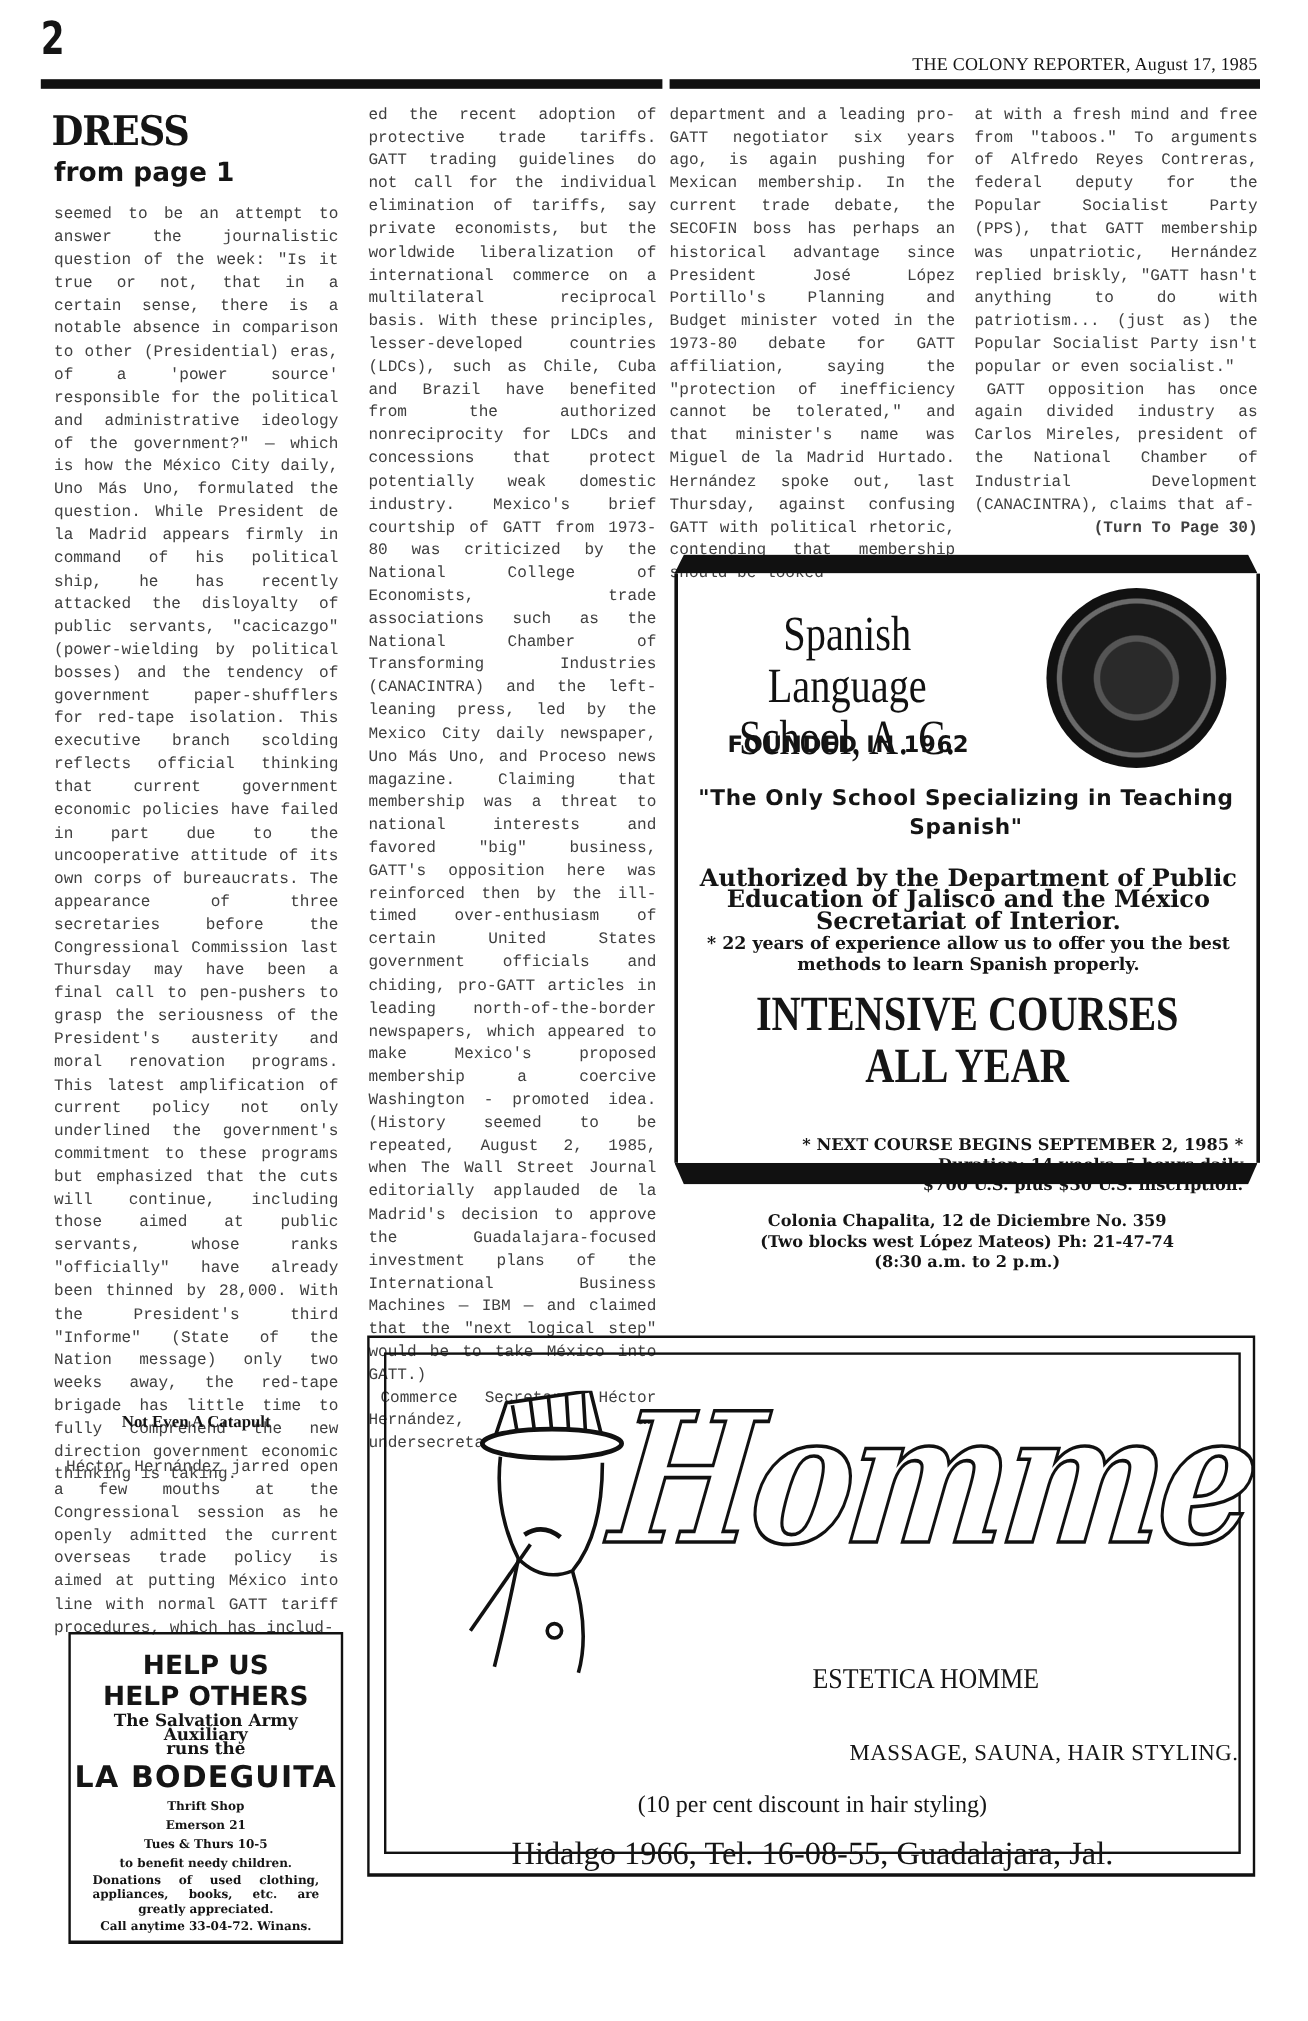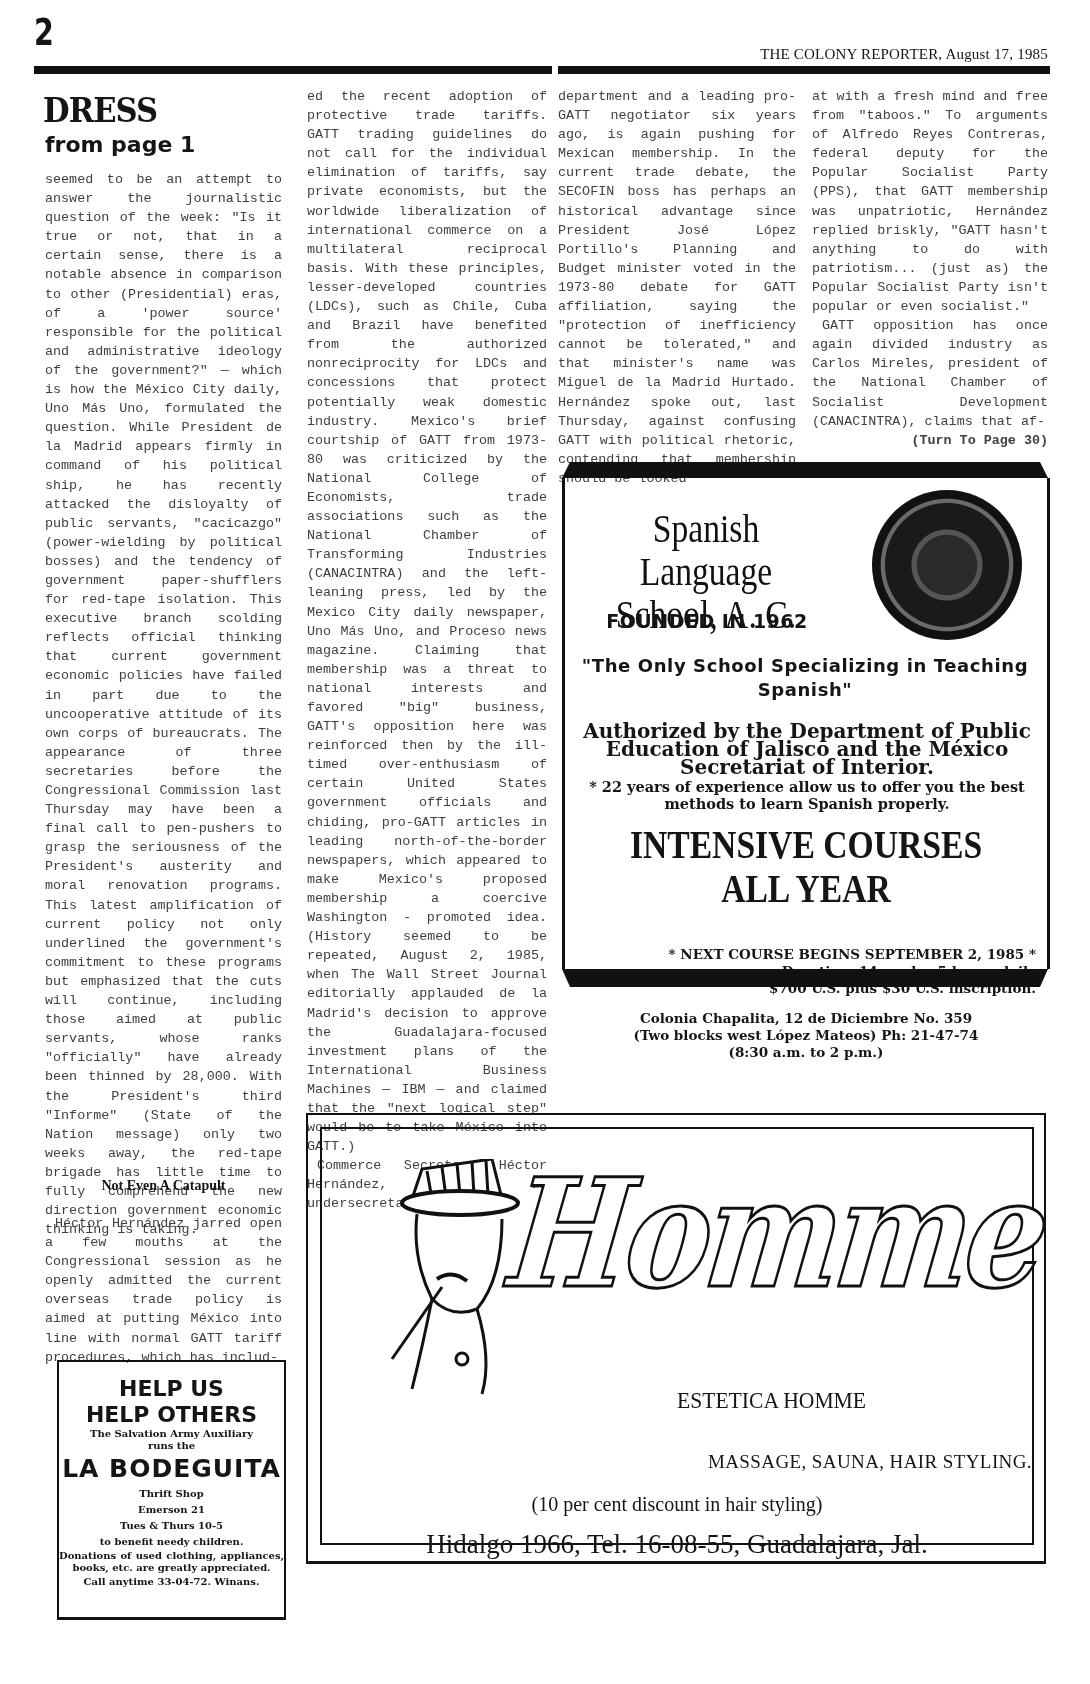--- a/index.html
+++ b/index.html
@@ -29,24 +29,24 @@
   .subhead { position:absolute; left:45px; top:1178px; width:237px; text-align:center; font-family:"Liberation Serif", serif;
              font-weight:bold; font-size:14px; }
   .turn { text-align:right; font-weight:bold; }
 
   
   .help-ad { position:absolute; left:57px; top:1360px; width:225px; height:255px; border-left:2px solid #111;
              border-right:2px solid #111; border-top:2px solid #111; border-bottom:3px solid #111;
              text-align:center; font-family:"DejaVu Sans", sans-serif; }
   .help-ad .h1 { font-weight:bold; font-size:22px; line-height:26px; }
   .help-ad .h1.first { margin-top:14px; }
-  .help-ad .small { font-family:"DejaVu Serif", serif; font-weight:bold; font-size:10px; line-height:12px; }
+  .help-ad .small { font-family:"DejaVu Serif", serif; font-weight:bold; font-size:14px; line-height:12px; }
   .help-ad .big { font-weight:bold; font-size:25px; line-height:30px; letter-spacing:1px; margin:2px 0; }
   .help-ad .body { font-family:"DejaVu Serif", serif; font-weight:bold; font-size:10px; line-height:16px; }
-  .help-ad .body.tight { line-height:12px; padding:0 0; text-align:justify; text-align-last:center; }
+  .help-ad .body.tight { line-height:12px; padding:0 18px; text-align:justify; text-align-last:center; }
 
   
   .school-ad { position:absolute; left:562px; top:462px; width:486px; height:525px; }
   .school-ad .band-top { position:absolute; left:0; top:0; width:486px; height:16px; background:#111;
                          clip-path:polygon(0 100%, 8px 0, 478px 0, 486px 100%); }
   .school-ad .band-bot { position:absolute; left:0; bottom:0; width:486px; height:18px; background:#111;
                          clip-path:polygon(0 0, 486px 0, 478px 100%, 8px 100%); }
   .school-ad .frame { position:absolute; left:0; top:16px; width:482px; bottom:18px; border-left:3px solid #111;
                       border-right:3px solid #111; }
   .school-ad .title { position:absolute; left:14px; top:45px; width:260px; text-align:center;
@@ -125,21 +125,21 @@
   <p>ed the recent adoption of protective trade tariffs. GATT trading guidelines do not call for the individual elimination of tariffs, say private economists, but the worldwide liberalization of international commerce on a multilateral reciprocal basis. With these principles, lesser-developed countries (LDCs), such as Chile, Cuba and Brazil have benefited from the authorized nonreciprocity for LDCs and concessions that protect potentially weak domestic industry. Mexico's brief courtship of GATT from 1973-80 was criticized by the National College of Economists, trade associations such as the National Chamber of Transforming Industries (CANACINTRA) and the left-leaning press, led by the Mexico City daily newspaper, Uno Más Uno, and Proceso news magazine. Claiming that membership was a threat to national interests and favored "big" business, GATT's opposition here was reinforced then by the ill-timed over-enthusiasm of certain United States government officials and chiding, pro-GATT articles in leading north-of-the-border newspapers, which appeared to make Mexico's proposed membership a coercive Washington - promoted idea. (History seemed to be repeated, August 2, 1985, when The Wall Street Journal editorially applauded de la Madrid's decision to approve the Guadalajara-focused investment plans of the International Business Machines — IBM — and claimed that the "next logical step" would be to take México into GATT.)</p>
   <p class="ind">Commerce Secretary Héctor Hernández, who was an undersecretary in the same</p>
 </div>
 
 <div class="col c3">
   <p>department and a leading pro-GATT negotiator six years ago, is again pushing for Mexican membership. In the current trade debate, the SECOFIN boss has perhaps an historical advantage since President José López Portillo's Planning and Budget minister voted in the 1973-80 debate for GATT affiliation, saying the "protection of inefficiency cannot be tolerated," and that minister's name was Miguel de la Madrid Hurtado. Hernández spoke out, last Thursday, against confusing GATT with political rhetoric, contending that membership should be looked</p>
 </div>
 
 <div class="col c4">
   <p>at with a fresh mind and free from "taboos." To arguments of Alfredo Reyes Contreras, federal deputy for the Popular Socialist Party (PPS), that GATT membership was unpatriotic, Hernández replied briskly, "GATT hasn't anything to do with patriotism... (just as) the Popular Socialist Party isn't popular or even socialist."</p>
-  <p class="ind">GATT opposition has once again divided industry as Carlos Mireles, president of the National Chamber of Socialist Development (CANACINTRA), claims that af-</p>
+  <p class="ind">GATT opposition has once again divided industry as Carlos Mireles, president of the National Chamber of Industrial Development (CANACINTRA), claims that af-</p>
   <p class="turn">(Turn To Page 30)</p>
 </div>
 
 <div class="school-ad">
   <div class="band-top"></div>
   <div class="frame"></div>
   <div class="title">
     <div>Spanish Language</div>
     <div>School, A. C.</div>
   </div>

